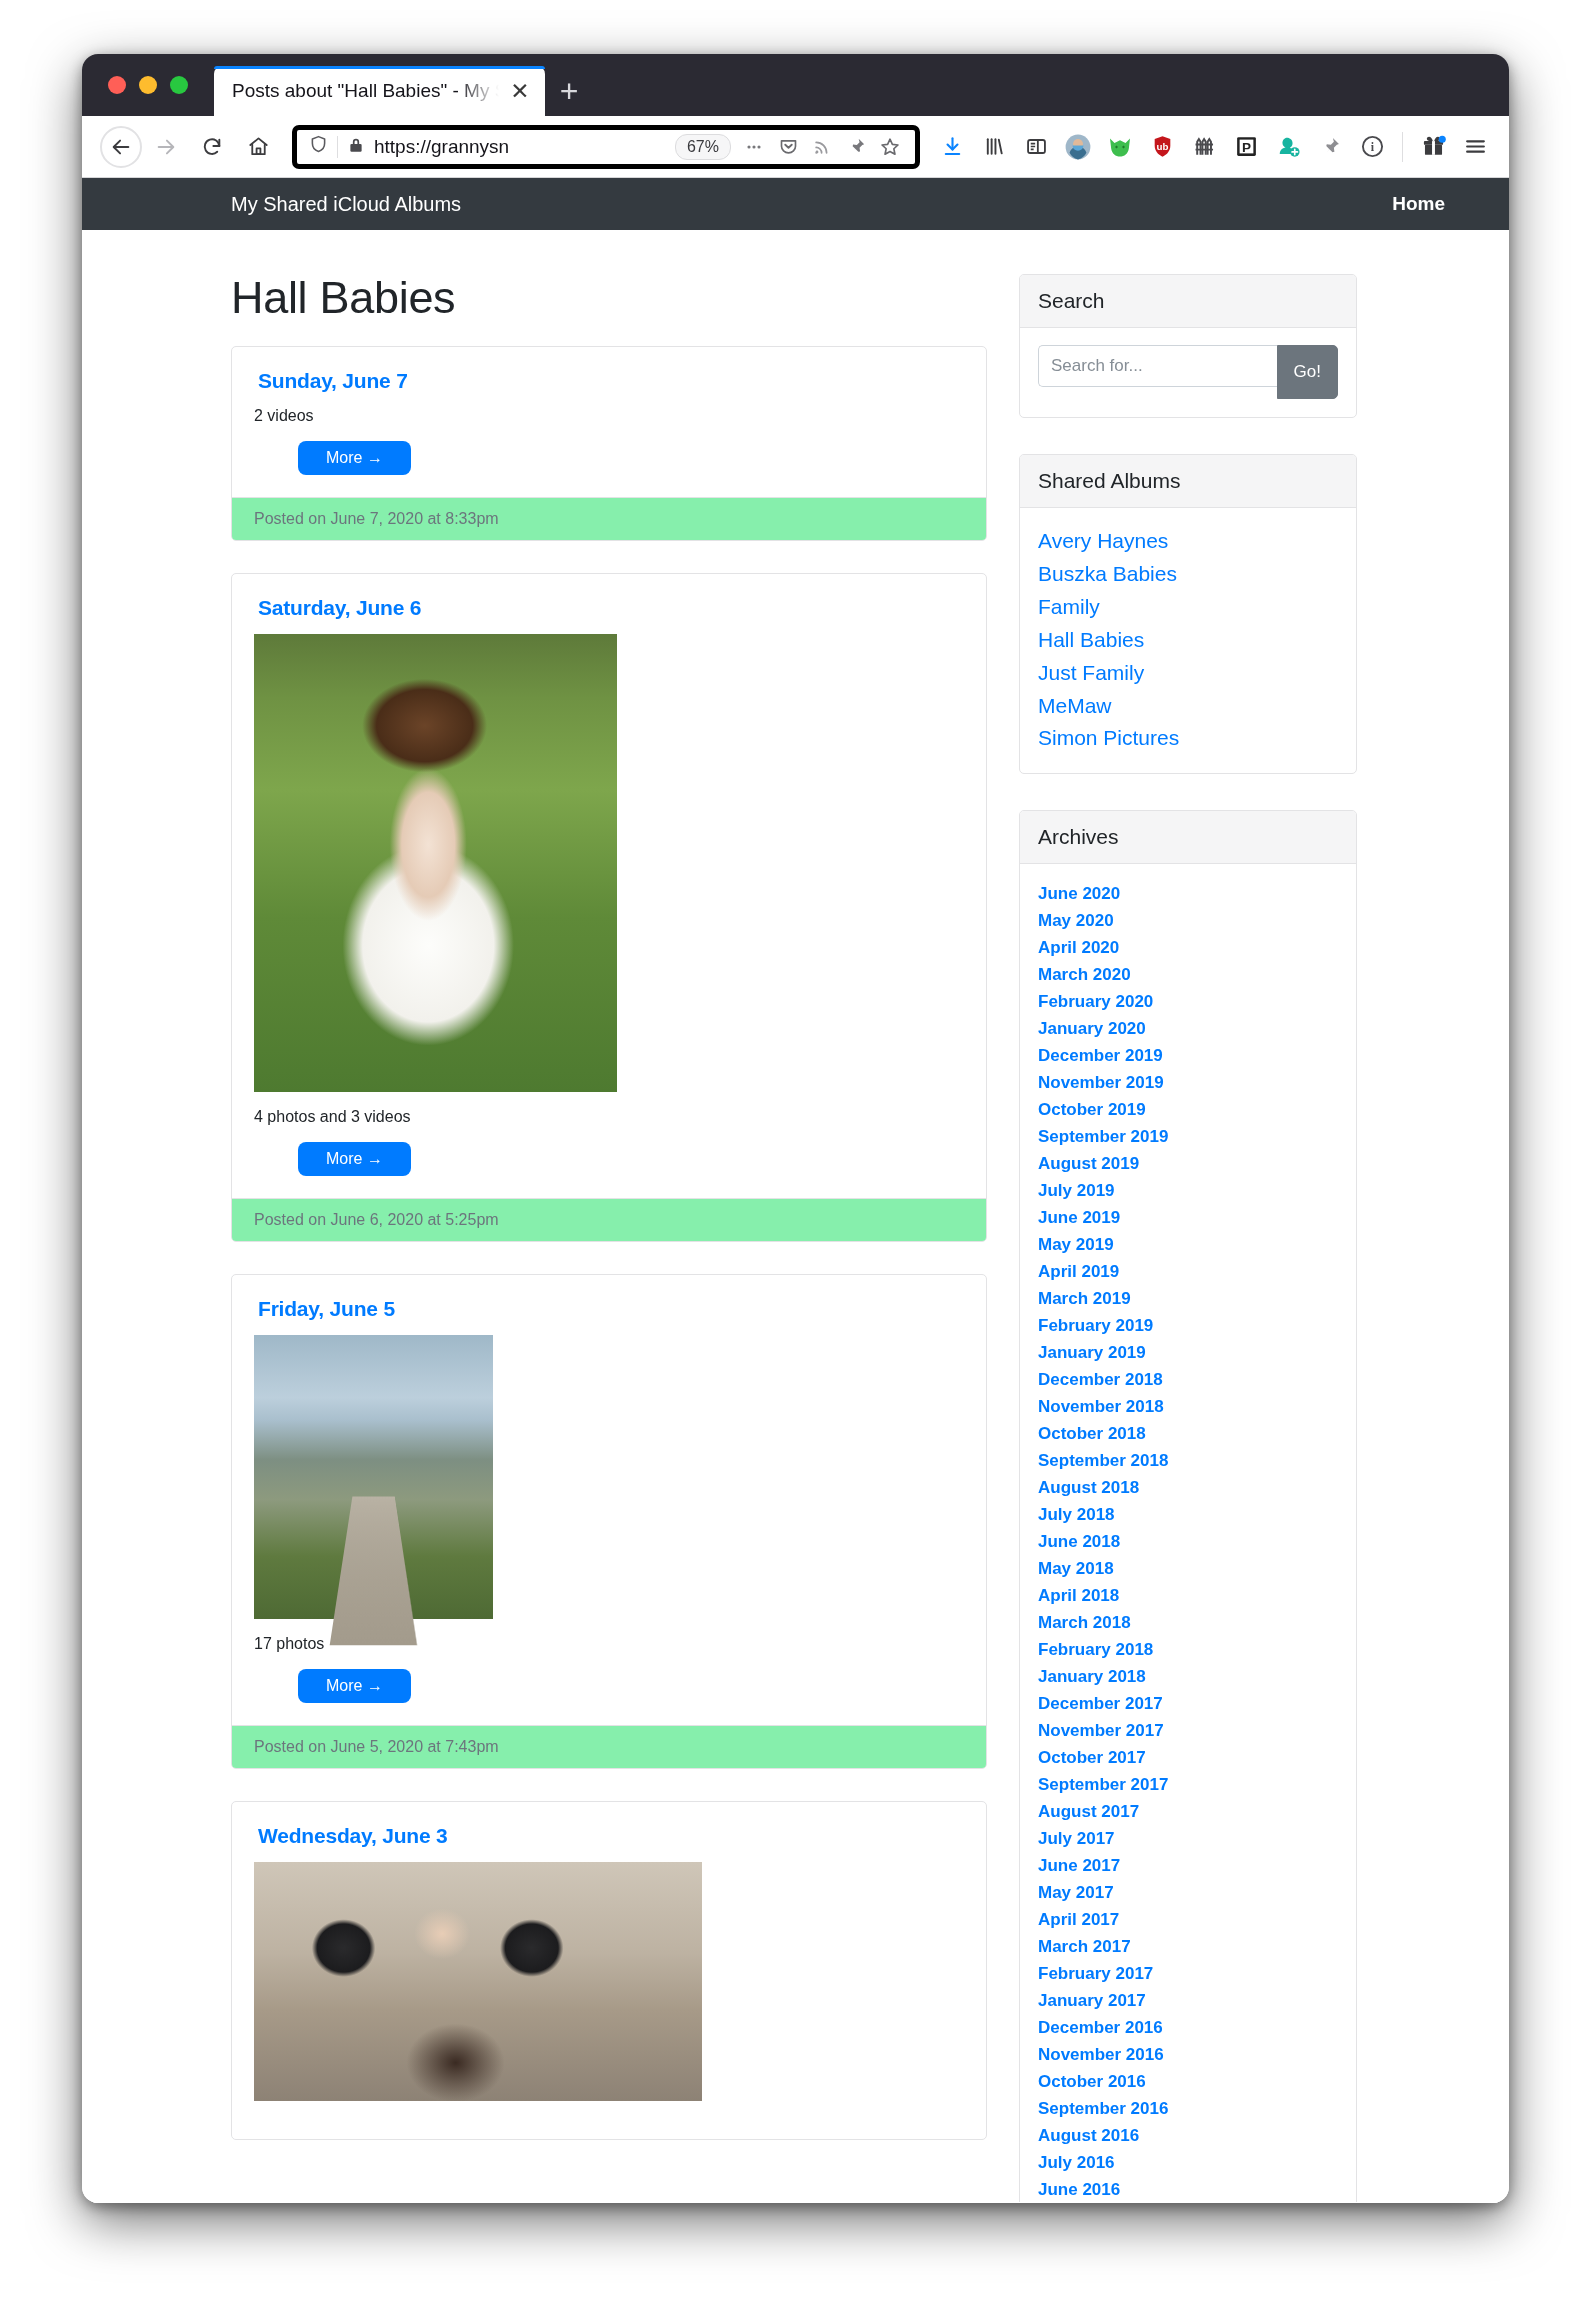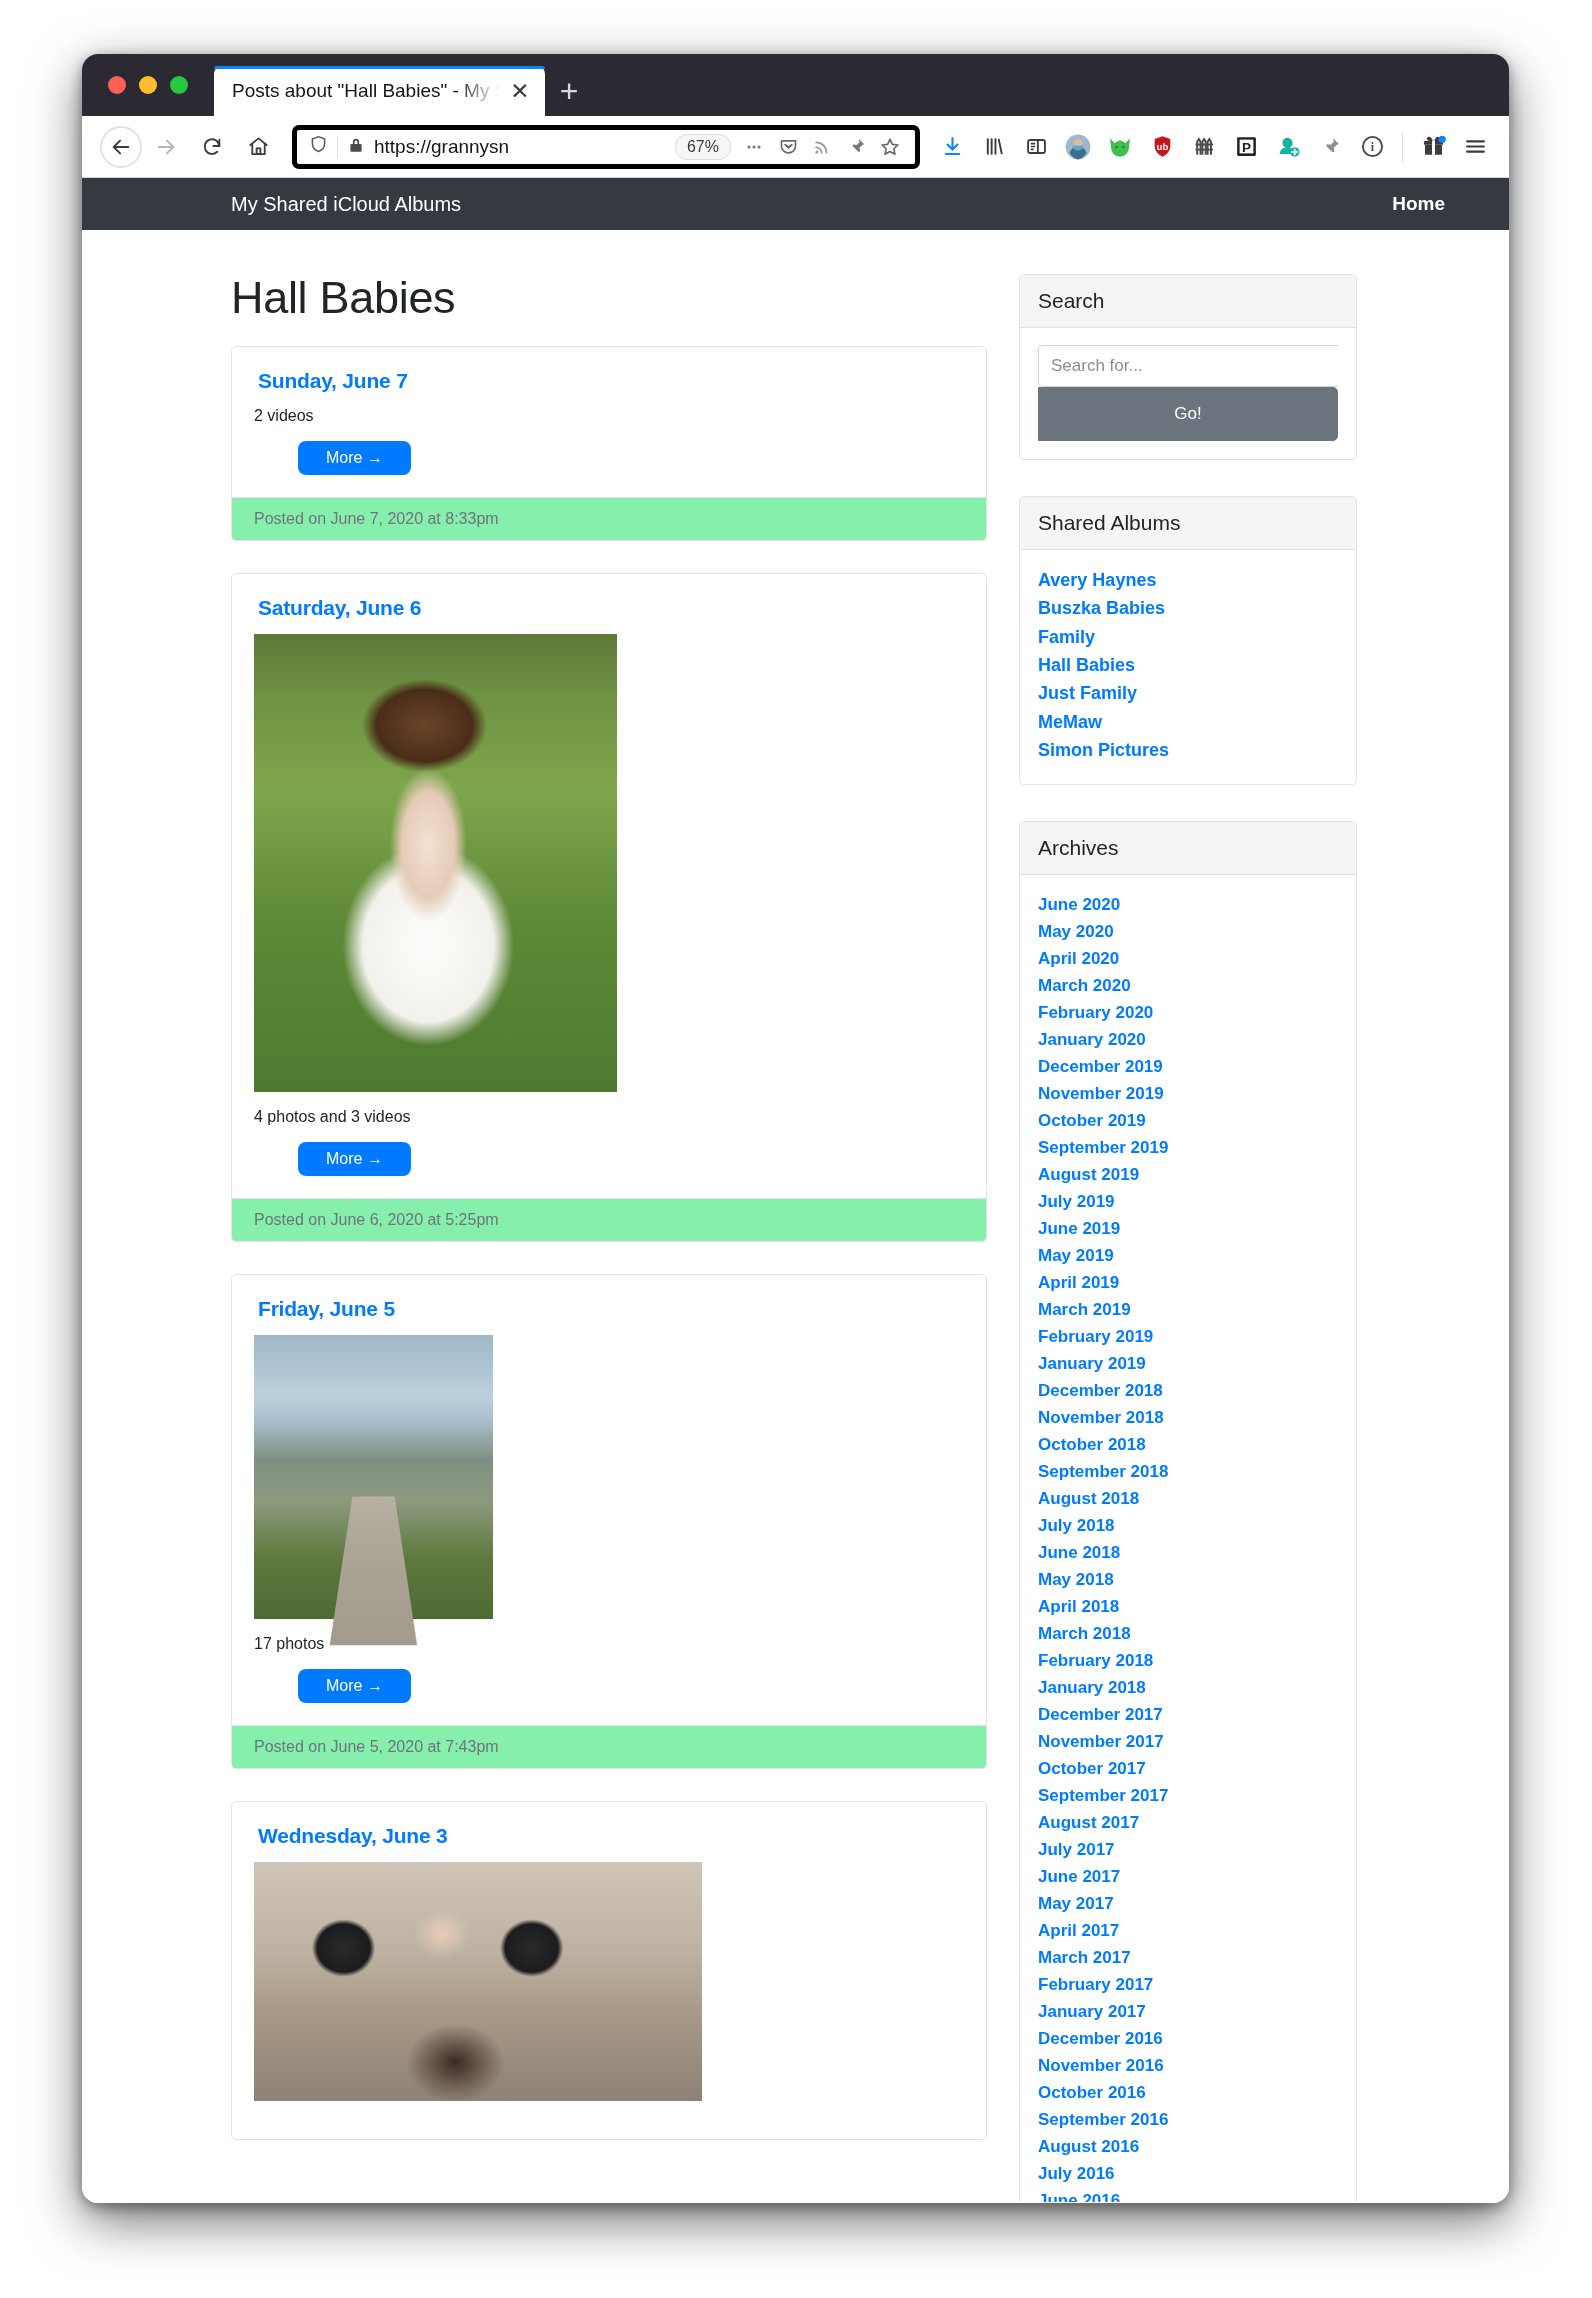--- a/index.html
+++ b/index.html
@@ -285,21 +285,21 @@
     overflow: hidden;
   }
   .widget-head {
     background: #f5f5f6;
     border-bottom: 1px solid #e3e3e5;
     padding: 14px 18px;
     font-size: 21px;
     color: #212529;
   }
   .widget-body { padding: 17px 18px 18px 18px; }
-  #search-row { display: flex; flex-direction: column; }
+  #search-row { display: flex; }
   #search-input {
     flex: 1 1 auto;
     height: 42px;
     border: 1px solid #ced4da;
     border-right: 0;
     border-radius: 5px 0 0 5px;
     padding: 0 12px;
     font-size: 17px;
     color: #495057;
     font-family: inherit;
@@ -314,22 +314,22 @@
     border-radius: 0 5px 5px 0;
     font-size: 17px;
     padding: 16px 16px;
     font-family: inherit;
   }
   .link-list { list-style: none; margin: 0; padding: 0; }
   .link-list li { margin: 0 0 1px 0; }
   .link-list a {
     color: #007bff;
     text-decoration: none;
-    font-size: 18px;
-    font-weight: 700;
+    font-size: 21px;
+    font-weight: 400;
     line-height: 1.52;
     display: block;
   }
   #archives-list a { font-weight: 700; font-size: 17px; line-height: 1.53; }
 
   
   #viewport-fade {
     position: absolute;
     left: 0; right: 0; bottom: 0;
     height: 2px;

